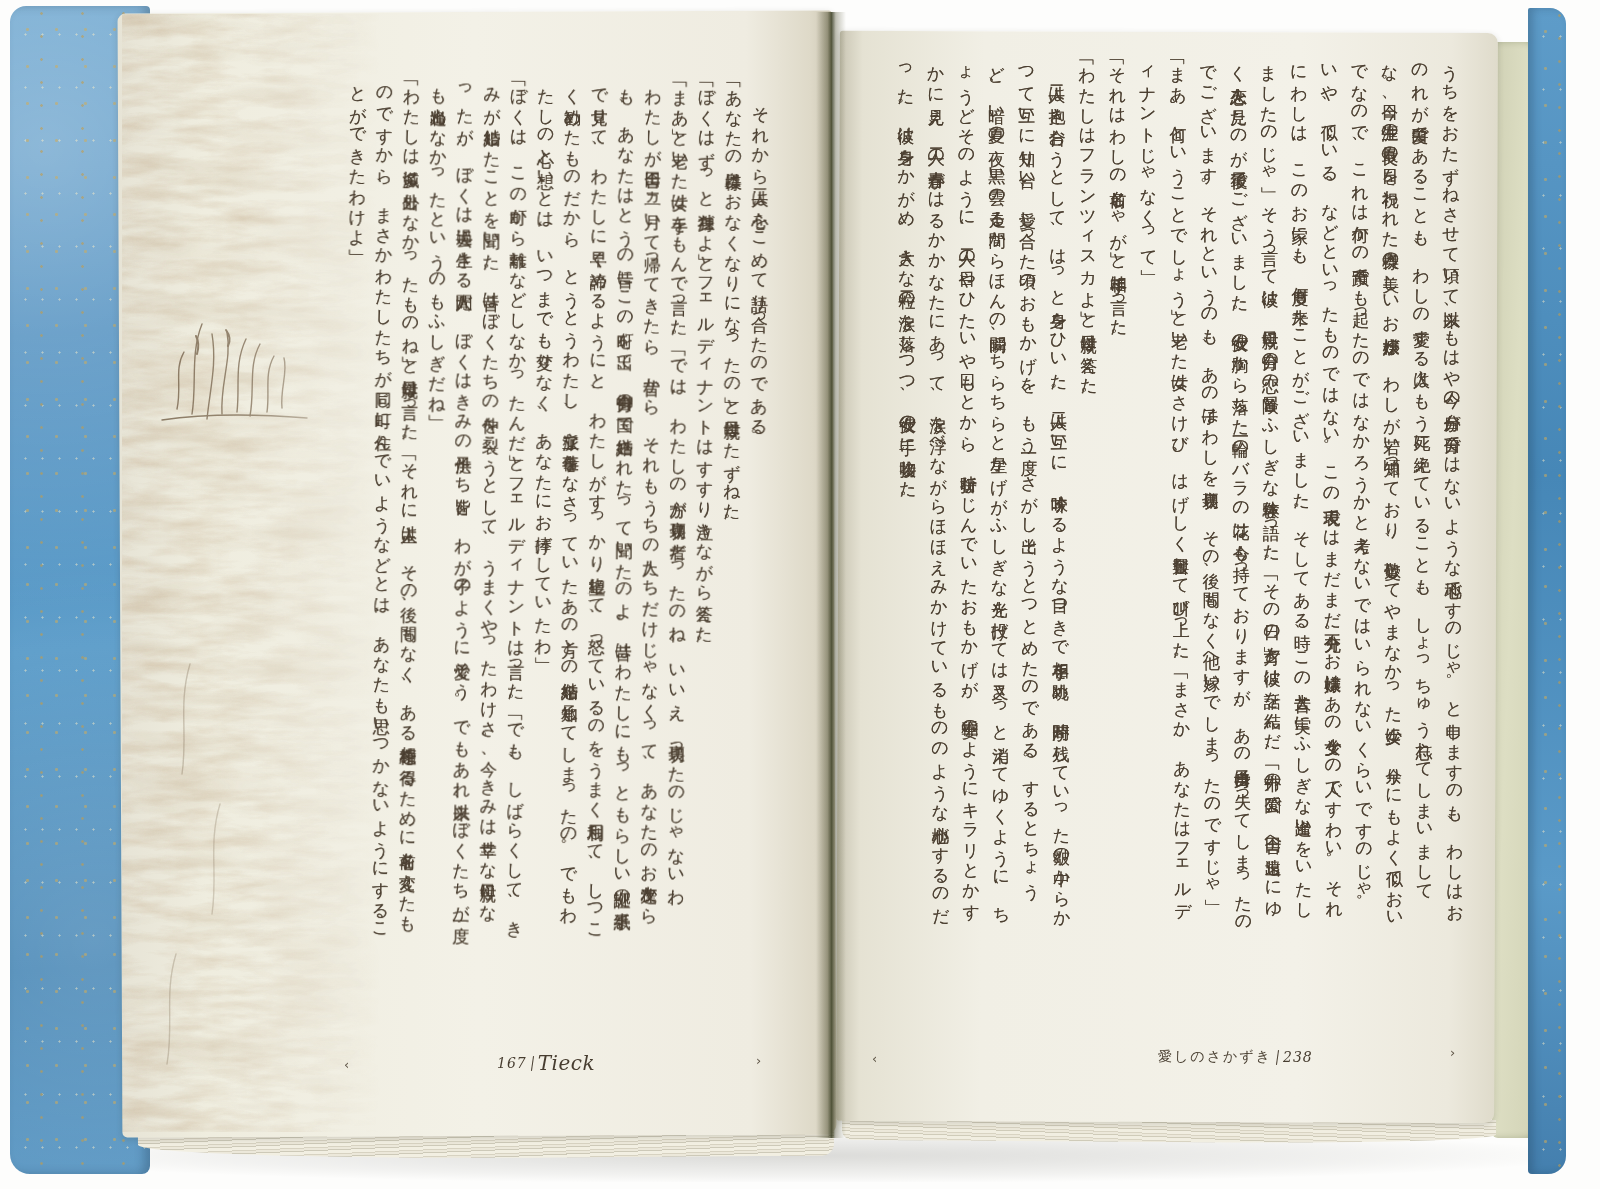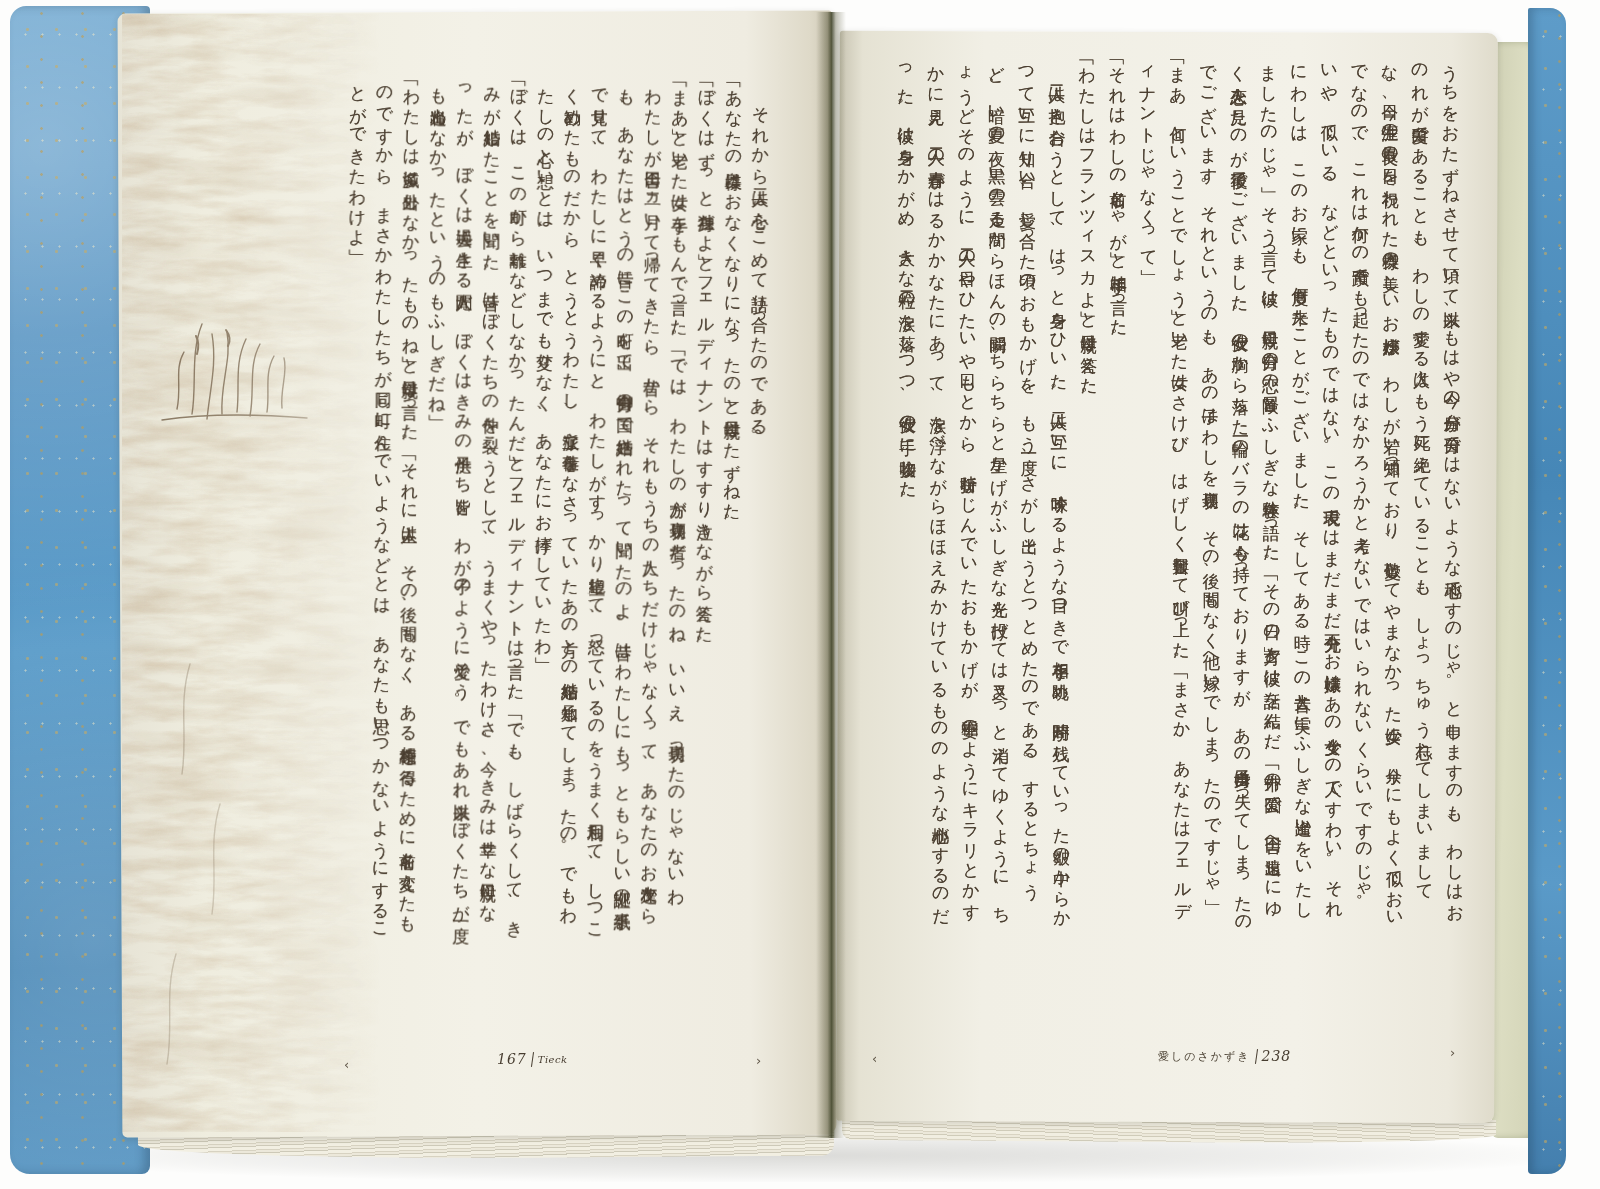--- a/index.html
+++ b/index.html
@@ -61,22 +61,22 @@
   .vtext p.indent{text-indent:18px;}
   .text-right{position:absolute;left:862px;top:54px;width:606px;height:872px;
     line-height:1.78;transform:rotate(-0.35deg);}
   .text-left{position:absolute;left:334px;top:76px;width:438px;height:858px;
     line-height:1.58;transform:rotate(0.3deg);}
   
   .footer{position:absolute;color:#473d30;display:flex;align-items:center;gap:5px;}
   .footer-left{left:497px;top:1051px;}
   .footer-right{left:1158px;top:1048px;}
   .folio{font-family:"DejaVu Serif",serif;font-style:italic;font-size:14px;letter-spacing:1px;}
-  .author{font-family:"DejaVu Serif",serif;font-style:italic;font-size:10px;letter-spacing:.5px;}
-  .running-title{font-size:11px;letter-spacing:2px;color:#4b4133;}
+  .author{font-family:"DejaVu Serif",serif;font-style:italic;font-size:20px;letter-spacing:.5px;}
+  .running-title{font-size:14px;letter-spacing:2px;color:#4b4133;}
   .footer-rule{display:inline-block;width:1px;height:15px;background:#4a4034;transform:rotate(8deg);}
   
   .fleuron{position:absolute;font-size:13px;color:#453a2c;line-height:1;
     font-family:"DejaVu Sans",sans-serif;opacity:.85;}
 </style>
 </head>
 <body>
 
 <div class="canvas">
 

